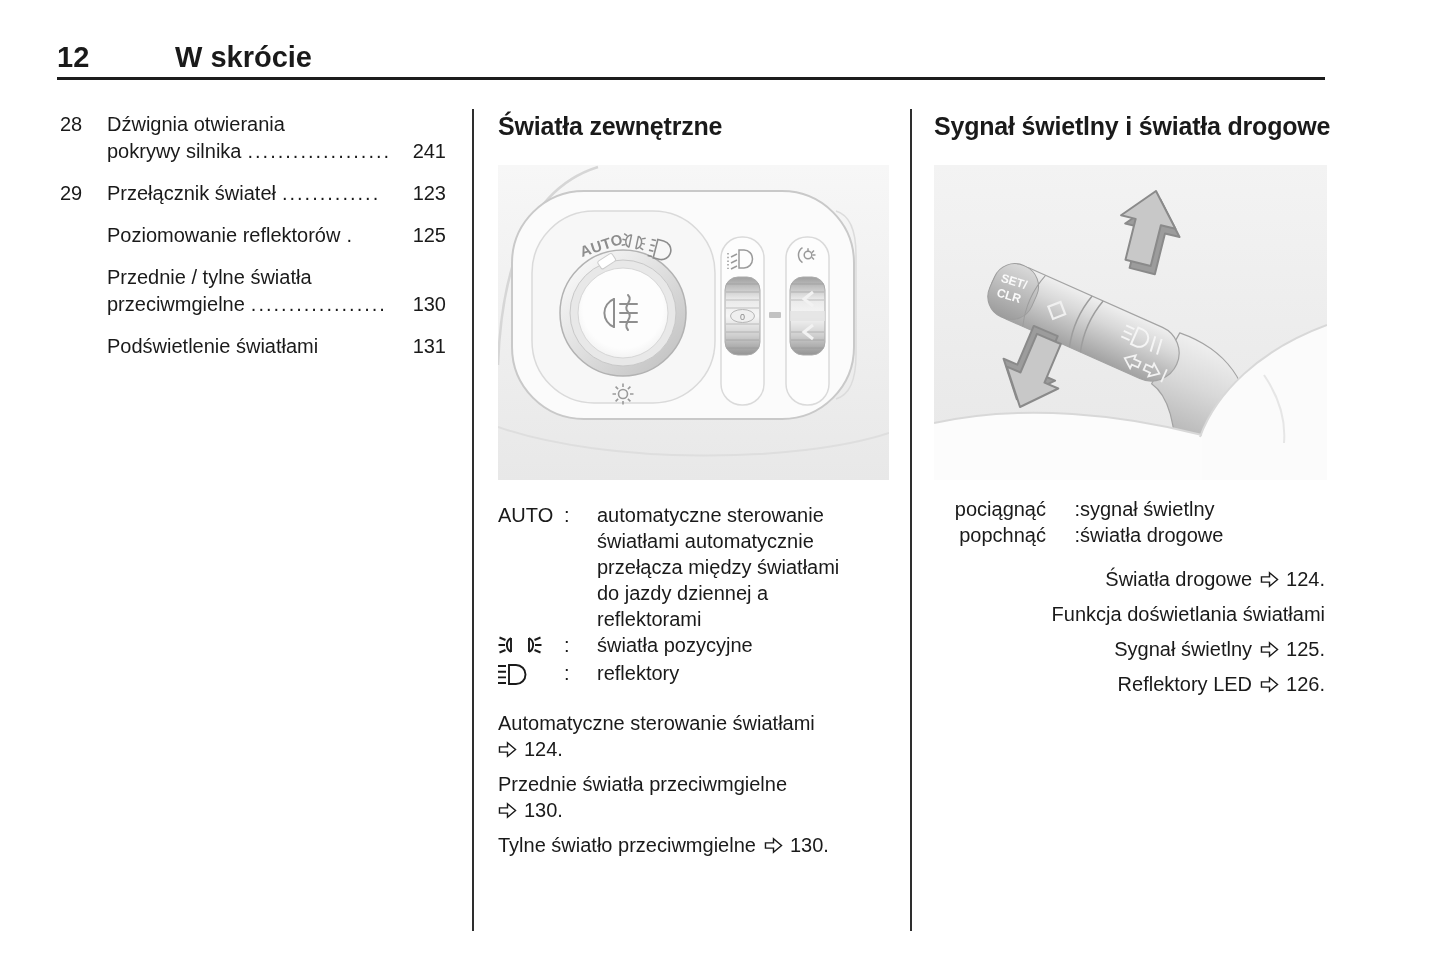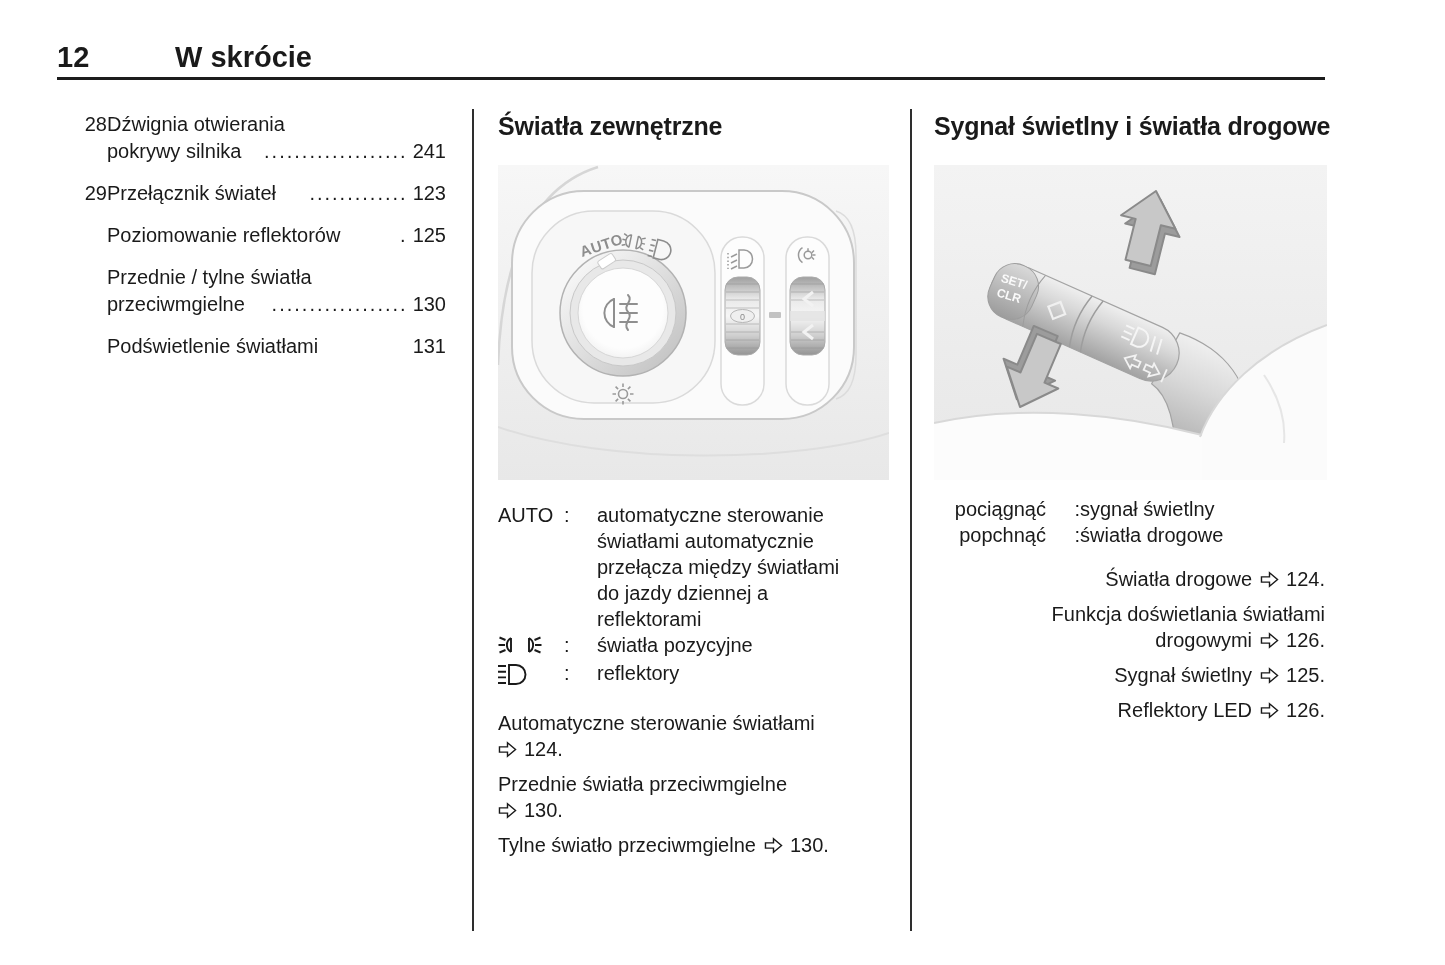--- a/index.html
+++ b/index.html
@@ -17,21 +17,21 @@
     margin:0 120px 16px 57px; height:80px; box-sizing:border-box;
     border-bottom:3px solid #1c1c1c;
     display:flex; align-items:flex-end; padding-bottom:3px;
   }
   .pgnum { font-size:29px; font-weight:bold; width:118px; }
   .section-title { font-size:29px; font-weight:bold; }
 
   
   .columns { display:flex; margin:0 120px 0 57px; padding-top:13px; }
   .col { box-sizing:border-box; font-size:20px; line-height:26px; }
-  .col-left  { width:415px; padding:2px 26px 0 3px;text-align:right; }
+  .col-left  { width:415px; padding:2px 26px 0 3px; }
   .col-mid   { width:438px; padding:2px 40px 0 24px; border-left:2px solid #2e2e2e; height:822px; }
   .col-right { width:415px; padding:2px 0 0 22px;  border-left:2px solid #2e2e2e; height:822px;text-align:right; }
 
   
   .idx-entry { display:flex; margin-bottom:15px; line-height:27px; }
   .idx-num { width:47px; flex:none; }
   .idx-body { flex:1; min-width:0; }
   .idx-row { display:flex; }
   .idx-txt { white-space:nowrap; }
   .leader { flex:1; overflow:hidden; white-space:nowrap; letter-spacing:2px; padding-left:6px; margin-right:5px; }
@@ -372,23 +372,20 @@
         </div>
       </div>
 
       <p class="ref">
         <span>Światła drogowe</span><svg class="arr arr-ml" viewBox="0 0 20 18">
             <path d="M1.5,6.2 H10 V1.8 L18.5,9 L10,16.2 V11.8 H1.5 Z" fill="#ffffff" stroke="#1a1a1a" stroke-width="1.5"></path>
           </svg><span>124.</span>
       </p>
       <p class="ref">
         <span class="blk">Funkcja doświetlania światłami</span>
-        <span class="blk"><span>drogowymi</span><svg class="arr arr-ml" viewBox="0 0 20 18">
-              <path d="M1.5,6.2 H10 V1.8 L18.5,9 L10,16.2 V11.8 H1.5 Z" fill="#ffffff" stroke="#1a1a1a" stroke-width="1.5"></path>
-            </svg><span>126.</span></span>
       </p>
       <p class="ref">
         <span>Sygnał świetlny</span><svg class="arr arr-ml" viewBox="0 0 20 18">
             <path d="M1.5,6.2 H10 V1.8 L18.5,9 L10,16.2 V11.8 H1.5 Z" fill="#ffffff" stroke="#1a1a1a" stroke-width="1.5"></path>
           </svg><span>125.</span>
       </p>
       <p class="ref">
         <span>Reflektory LED</span><svg class="arr arr-ml" viewBox="0 0 20 18">
             <path d="M1.5,6.2 H10 V1.8 L18.5,9 L10,16.2 V11.8 H1.5 Z" fill="#ffffff" stroke="#1a1a1a" stroke-width="1.5"></path>
           </svg><span>126.</span>

